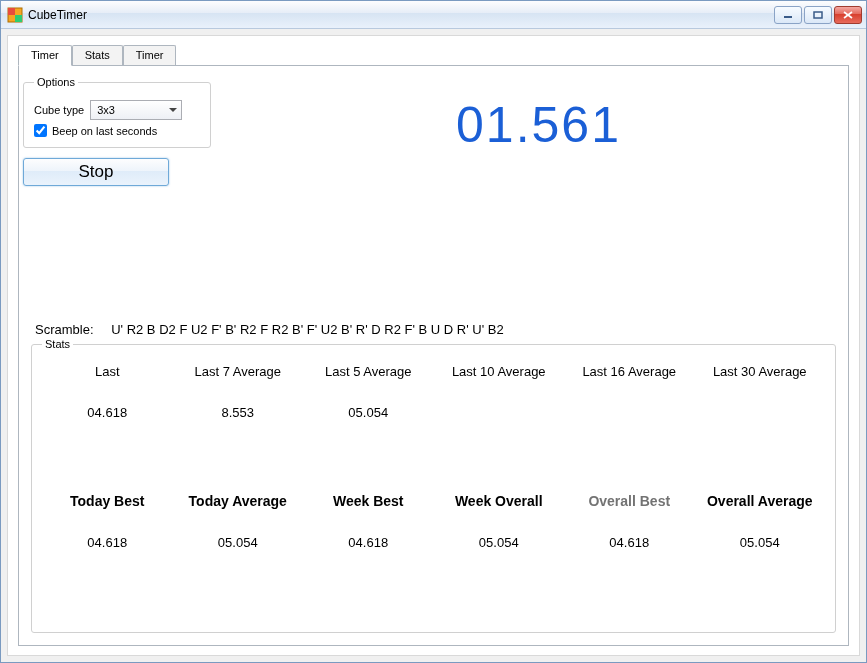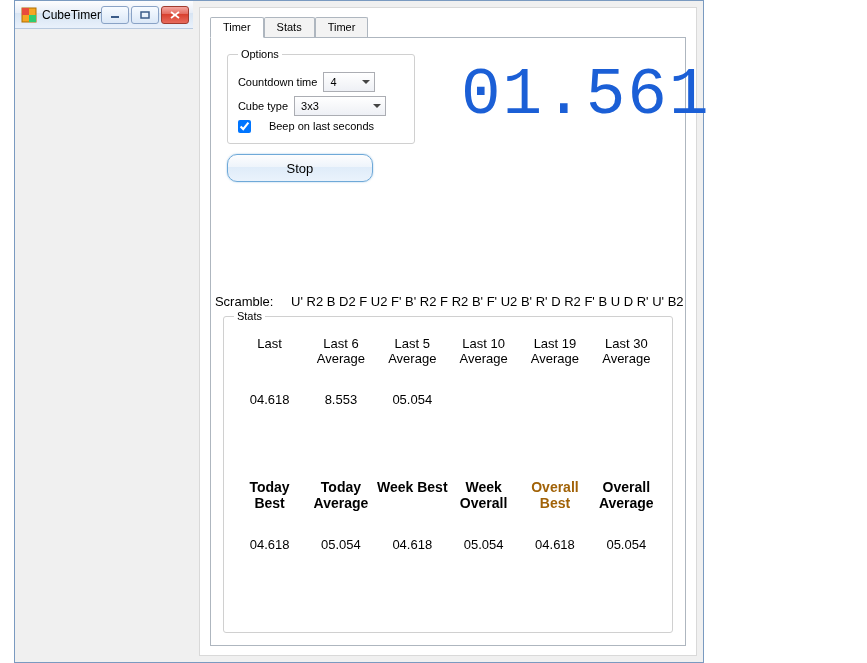--- a/index.html
+++ b/index.html
@@ -5,26 +5,26 @@
     * { box-sizing: border-box; margin: 0; padding: 0; }
     body {
       font-family: Tahoma, "Segoe UI", Arial, sans-serif;
       font-size: 11px;
       background: #fff;
       width: 867px;
       height: 663px;
       overflow: hidden;
     }
     .window {
-      width: 690px;
+      width: 867px;
       height: 663px;
       border: 1px solid #7a9ac0;
       background: #f0f0f0;
       display: flex;
-      margin-left: 14px;
+      flex-direction: column;
     }
     .titlebar {
       height: 28px;
       background: linear-gradient(to bottom, #fdfdfe, #e6edf7 45%, #d7e4f3 46%, #e9f1fb);
       border-bottom: 1px solid #b8c9de;
       display: flex;
       align-items: center;
       padding: 0 4px 0 6px;
     }
     .app-icon {
@@ -75,21 +75,21 @@
     .tab.active {
       background: #fff;
       border-bottom: 1px solid #fff;
       position: relative;
       z-index: 2;
     }
     .tab-panel {
       border: 1px solid #aeb6bf;
       background: #fff;
       height: calc(100% - 20px);
-      padding: 10px 16px;
+      padding: 10px 4px;
       position: relative;
     }
     fieldset.options {
       border: 1px solid #d0d0d0;
       border-radius: 3px;
       padding: 8px 10px 10px 10px;
       width: 188px;
       font-size: 11px;
     }
     fieldset.options legend { padding: 0 3px; font-size: 11px; }
@@ -109,48 +109,48 @@
     .select::after {
       content: "";
       position: absolute;
       right: 4px; top: 50%;
       width: 0; height: 0;
       border-left: 4px solid transparent;
       border-right: 4px solid transparent;
       border-top: 4px solid #444;
       transform: translateY(-50%);
     }
-    .chk { display: flex; align-items: flex-start; gap: 18px; margin-top: 4px; }
+    .chk { display: flex; align-items: center; gap: 5px; margin-top: 4px; }
     .chk input { width: 13px; height: 13px; }
     .stop-btn {
       margin-top: 10px;
       width: 146px; height: 28px;
       border: 1px solid #6fa9d8;
-      border-radius: 10px;
+      border-radius: 3px;
       background: linear-gradient(to bottom, #fdfdfe, #eef4fb 45%, #dfecf9 46%, #eaf3fc);
-      font-size: 13px;
+      font-size: 17px;
       cursor: pointer;
       box-shadow: 0 0 2px rgba(111,169,216,0.7);
     }
     .timer-display {
       position: absolute;
-      top: 20px;
+      top: 30px;
       left: 250px;
       right: 40px;
       text-align: center;
-      font-size: 66px;
-      font-family: Liberation Mono, monospace;
+      font-size: 50px;
+      font-family: Liberation Sans, sans-serif;
       color: #1b5fd6;
       font-weight: 400;
       letter-spacing: 2px;
     }
     .scramble-row {
       position: absolute;
       top: 256px;
-      left: 4px;
+      left: 16px;
       font-size: 13px;
       font-family: Arial, sans-serif;
     }
     .scramble-row .lbl { display: inline-block; margin-right: 14px; }
     fieldset.stats {
       position: absolute;
       top: 272px;
       left: 12px;
       right: 12px;
       bottom: 12px;
@@ -170,21 +170,21 @@
     .stat-block { flex: 1; }
     .stat-row {
       display: flex;
       justify-content: space-around;
       text-align: center;
     }
     .stat-row > div { flex: 1; }
     .stat-head { font-size: 13px; margin-bottom: 26px; }
     .stat-val { font-size: 13px; }
     .stat-head.bold, .stat-val.bold { font-weight: bold; font-size: 14px; }
-    .red { color: #a16207; }
+    .red { color: #737373; }
   </style>
 </head>
 <body>
 
 <div class="window">
   <div class="titlebar">
     <span class="app-icon">
       <svg width="16" height="16" viewBox="0 0 16 16">
         <rect x="1" y="1" width="14" height="14" fill="#f5a623" stroke="#b06f00"></rect>
         <rect x="1" y="1" width="7" height="7" fill="#e84c3d"></rect>
@@ -216,26 +216,20 @@
     <div class="tabs">
       <div class="tab active">Timer</div>
       <div class="tab">Stats</div>
       <div class="tab">Timer</div>
     </div>
     <div class="tab-panel">
 
       <fieldset class="options">
         <legend>Options</legend>
         <div class="opt-row">
-          <label>Countdown time</label>
-          <div class="select" style="width:52px">
-            <span>4</span>
-          </div>
-        </div>
-        <div class="opt-row">
           <label>Cube type</label>
           <div class="select" style="width:92px">
             <span>3x3</span>
           </div>
         </div>
         <div class="chk">
           <input type="checkbox" checked="" style="">
           <label>Beep on last seconds</label>
         </div>
       </fieldset>
@@ -248,24 +242,24 @@
         <span class="lbl">Scramble:</span>
         <span>U' R2 B D2 F U2 F' B' R2 F R2 B' F' U2 B' R' D R2 F' B U D R' U' B2</span>
       </div>
 
       <fieldset class="stats">
         <legend>Stats</legend>
         <div class="stats-grid">
           <div class="stat-block">
             <div class="stat-row stat-head">
               <div>Last</div>
-              <div>Last 6 Average</div>
+              <div>Last 7 Average</div>
               <div>Last 5 Average</div>
               <div>Last 10 Average</div>
-              <div>Last 19 Average</div>
+              <div>Last 16 Average</div>
               <div>Last 30 Average</div>
             </div>
             <div class="stat-row stat-val">
               <div>04.618</div>
               <div>8.553</div>
               <div>05.054</div>
               <div></div>
               <div></div>
               <div></div>
             </div>

